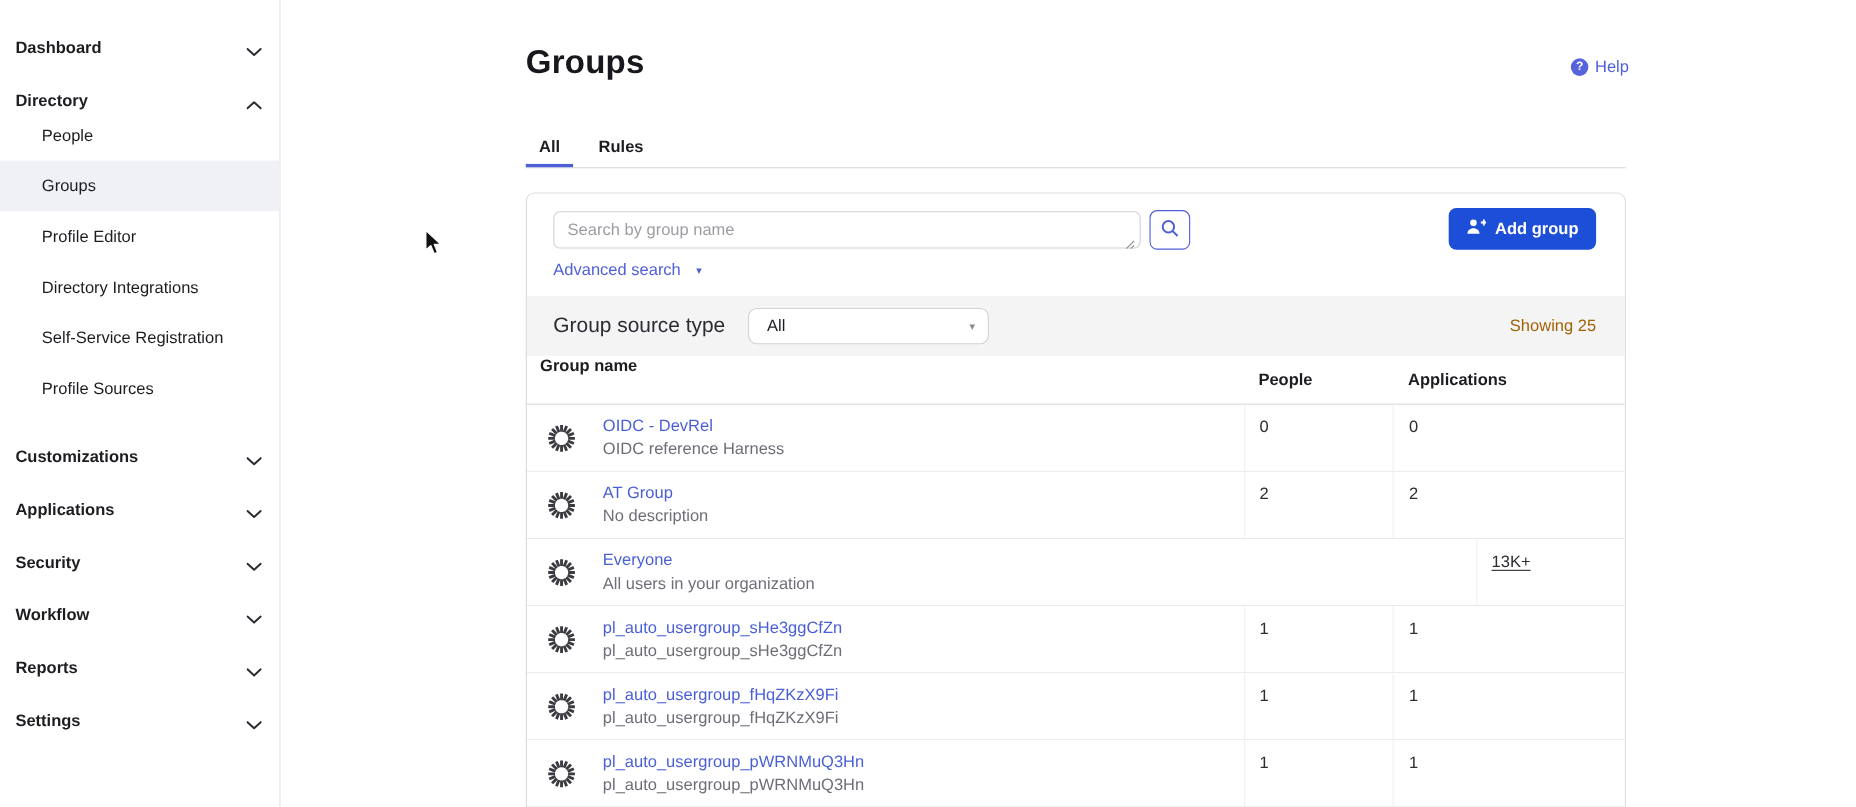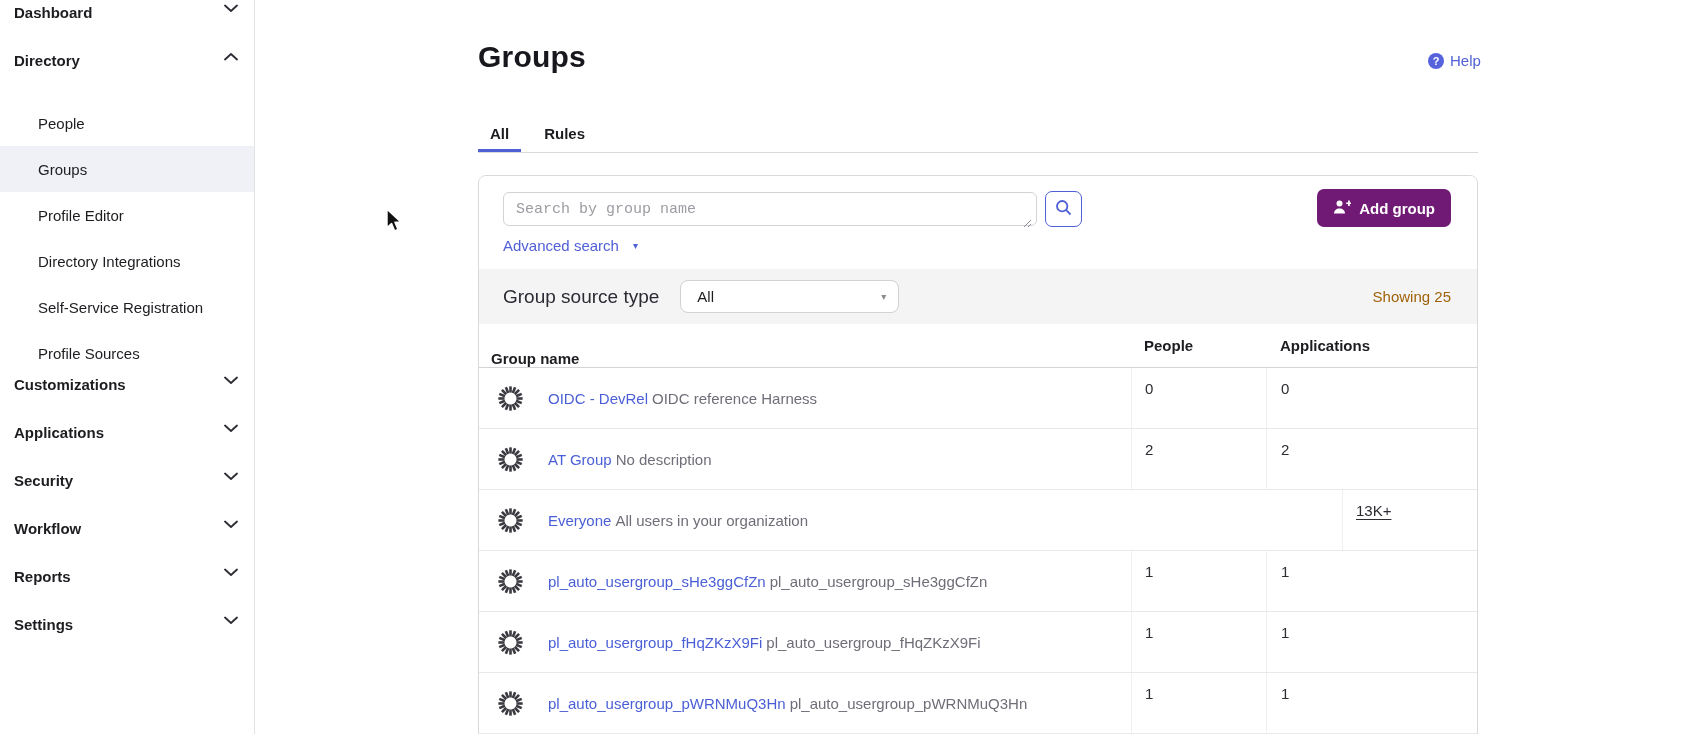--- a/index.html
+++ b/index.html
@@ -9,21 +9,21 @@
     font-family:"Liberation Sans", sans-serif; color:#1d1d21;
     -webkit-font-smoothing:antialiased;
   }
 
   
   .sidebar {
     position:absolute; left:0; top:0; width:255px; height:734px;
     background:#fff; border-right:1px solid #e2e2e6; padding-top:4px;
   }
   .nav-top {
-    height:48px; display:flex; align-items:flex-start; justify-content:space-between;
+    height:48px; display:flex; align-items:flex-end; justify-content:space-between;
     padding:0 16px 0 14px; font-size:15px; font-weight:700; color:#1d1d21; cursor:pointer;
   }
   .nav-sub {
     height:46px; display:flex; align-items:center;
     padding-left:38px; font-size:15px; font-weight:400; color:#1d1d21; cursor:pointer;
   }
   .nav-sub.selected { background:#eff1f7; }
   .chev { width:14px; height:9px; flex:0 0 auto; }
   .chev svg { display:block; }
   .chev.up svg { transform:rotate(180deg); }
@@ -62,32 +62,32 @@
   
   .card {
     position:absolute; left:223px; top:175px; width:1000px; height:640px;
     border:1px solid #d9d9dd; border-radius:8px; background:#fff; overflow:hidden;
   }
 
   .search-section { position:relative; height:93px; background:#fff; }
   .search-box {
     position:absolute; left:24px; top:16px; width:534px; height:34px;
     border:1px solid #d2d2d7; border-radius:6px; font-size:15px; padding:0 22px 0 12px;
-    color:#1d1d21; background:#fff; outline:none; font-family:Liberation Mono, monospace;
+    color:#1d1d21; background:#fff; outline:none; font-family:Liberation Sans, sans-serif;
   }
   .search-box::placeholder { color:#9c9ca3; }
   .resize-grip { position:absolute; left:544px; top:38px; pointer-events:none; }
   .search-btn {
     position:absolute; left:566px; top:15px; width:37px; height:36px;
     border:1px solid #4f5fd5; border-radius:7px; background:#fff; cursor:pointer;
     display:flex; align-items:center; justify-content:center;
   }
   .add-group-btn {
     position:absolute; right:26px; top:13px; height:38px; padding:0 16px;
-    background:#701a75; border:none; border-radius:7px; color:#fff;
+    background:#1d4ed8; border:none; border-radius:7px; color:#fff;
     font-size:15px; font-weight:700; display:flex; align-items:center; gap:8px; cursor:pointer;
     font-family:"Liberation Sans",sans-serif;
   }
   .adv-search {
     position:absolute; left:24px; top:61px; color:#4f5fd5; font-size:15px;
     display:flex; align-items:center; gap:14px; cursor:pointer;
   }
   .adv-caret { font-size:10px; color:#4f5fd5; }
 
   .filter-bar {
@@ -97,32 +97,32 @@
   .source-select {
     margin-left:21px; width:219px; height:33px; background:#fff;
     border:1px solid #d1d1d6; border-radius:8px; display:flex; align-items:center;
     justify-content:space-between; padding:0 12px 0 16px; font-size:15px; color:#1d1d21; cursor:pointer;
   }
   .select-caret { color:#8a8a91; font-size:10px; }
   .showing { margin-left:auto; font-size:15px; color:#a16207; }
 
   
   .tbl-header {
-    height:44px; display:flex; align-items:flex-end; border-bottom:1px solid #d4d4d8;
+    height:44px; display:flex; align-items:flex-start; border-bottom:1px solid #d4d4d8;
     font-size:15px; font-weight:700; color:#1d1d21; background:#fff;
   }
   .tbl-row { height:61px; display:flex; align-items:stretch; border-bottom:1px solid #e9e9ec; background:#fff; }
   .cell-name { flex:1 1 auto; display:flex; align-items:center; padding-left:10px; min-width:0; }
   .cell-people { width:135px; flex:0 0 auto; padding-left:13px; display:flex; align-items:center; border-left:1px solid #f0f0f2; }
   .cell-apps { width:211px; flex:0 0 auto; padding-left:14px; display:flex; align-items:center; border-left:1px solid #f0f0f2; }
   .tbl-header .cell-people, .tbl-header .cell-apps { border-left:none; align-self:center; height:100%; }
   .tbl-header .cell-name { padding-left:12px; }
 
   .grp-icon { width:27px; height:27px; margin-left:8px; margin-right:24px; flex:0 0 auto; align-self:center; }
-  .name-stack { display:flex; justify-content:center; gap:4px; min-width:0; }
+  .name-stack { display:flex; flex-direction:column; justify-content:center; gap:4px; min-width:0; }
   .grp-link { font-size:15px; color:#4a5fd6; text-decoration:none; cursor:pointer; white-space:nowrap; }
   .grp-desc { font-size:15px; color:#6e6e78; white-space:nowrap; }
   .count { font-size:15px; color:#2c2c33; align-self:flex-start; margin-top:12px; }
   .count.underlined { text-decoration:underline; text-underline-offset:3px; cursor:pointer; }
   .tbl-row .cell-people, .tbl-row .cell-apps { align-items:flex-start; }
 
   
   .cursor-overlay { position:absolute; left:385px; top:208px; pointer-events:none; z-index:50; }
 
   .hidden-defs { position:absolute; width:0; height:0; overflow:hidden; }

